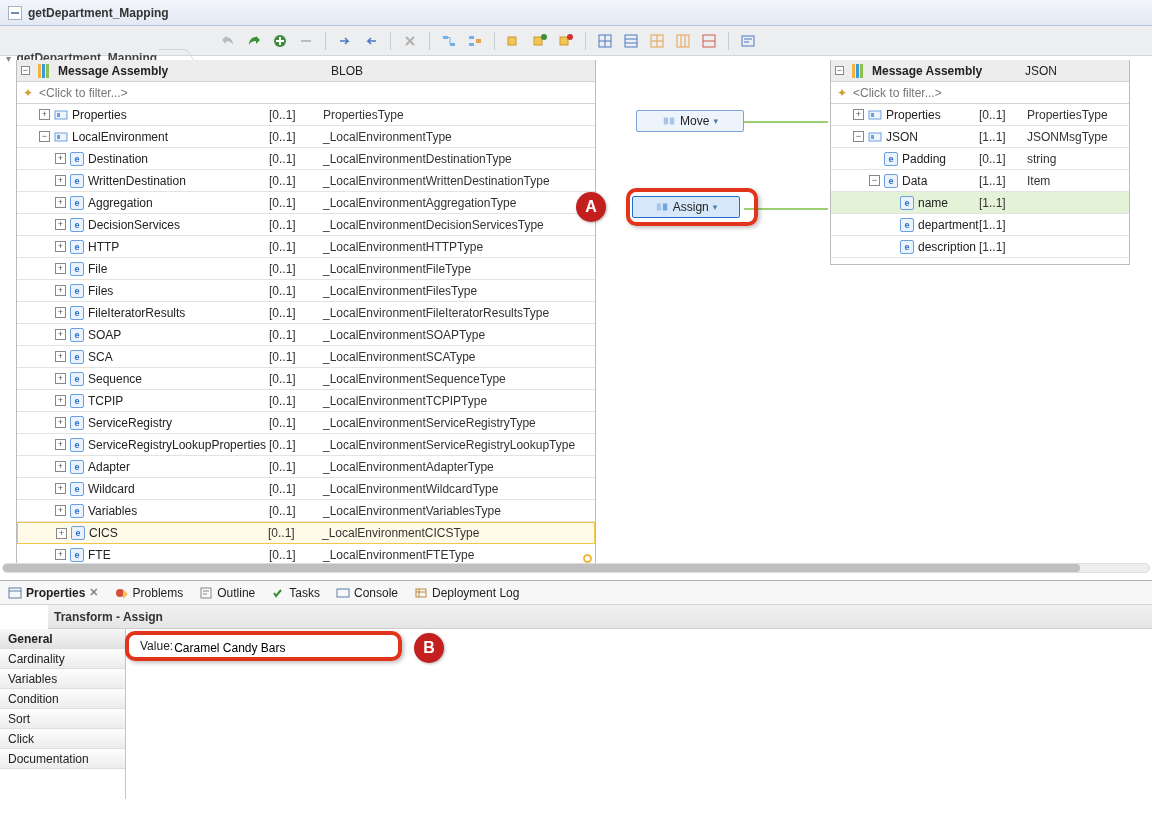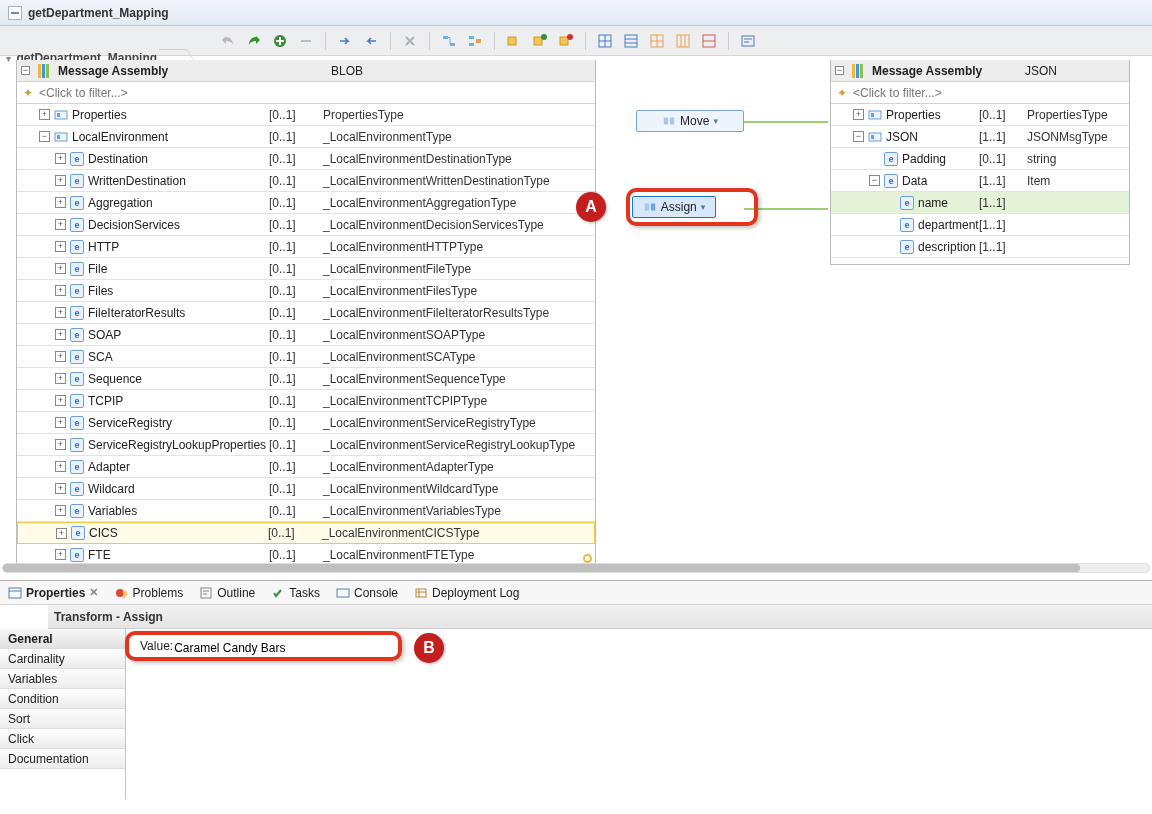--- a/index.html
+++ b/index.html
@@ -38,21 +38,21 @@
   .rect-icon { width:14px; height:14px; display:inline-flex; align-items:center; justify-content:center; margin-right:4px;}
   .rect-icon svg{width:14px;height:14px;}
   .name-col { flex:1; display:flex; align-items:center; overflow:hidden; white-space:nowrap;}
   .card-col { width:46px; text-align:left; color:#333;}
   .type-col { width:280px; color:#333; padding-left:8px;}
   .panel-right .type-col{ width:110px;}
   .panel-right .card-col{ width:40px;}
   .center-area { position:relative; flex:1; }
   .move-box, .assign-box { position:absolute; height:22px; border:1px solid #7ba3d6; background:#eef4fc; display:flex; align-items:center; justify-content:center; gap:4px; font-size:12px; border-radius:2px; cursor:pointer;text-align:center;}
   .move-box { left:40px; top:54px; width:108px; }
-  .assign-box { left:36px; top:140px; width:84px; border:1px solid #1f6fd1; background:#d8e8fb;}
+  .assign-box { left:36px; top:140px; width:108px; border:1px solid #1f6fd1; background:#d8e8fb;}
   .assign-frame { position:absolute; left:30px; top:132px; width:132px; height:38px; border:4px solid #e2341d; border-radius:10px; box-shadow:2px 2px 4px rgba(0,0,0,.25);}
   .dd-arrow { font-size:9px; color:#4f79af;}
   .badge { position:absolute; width:30px; height:30px; border-radius:50%; background:#c41f1f; color:#fff; font-weight:700; display:flex; align-items:center; justify-content:center; font-size:16px; box-shadow:1px 1px 3px rgba(0,0,0,.3);}
   .badge-a { left:-20px; top:136px;}
   .conn-line-h { position:absolute; height:2px; background:#9cce72;}
   .conn1 { left:148px; top:65px; width:84px; }
   .conn2 { top:152px; width:84px; left:148px; }
   .conn-end { position:absolute; width:9px; height:9px; border:2px solid #f0b63c; border-radius:50%; background:#fff;}
   .scrollbar-h { position:absolute; left:2px; right:2px; bottom:3px; height:14px; }
   .scrollbar-track { width:100%; height:10px; background:#eee; border-radius:6px; border:1px solid #ddd; position:relative;}

